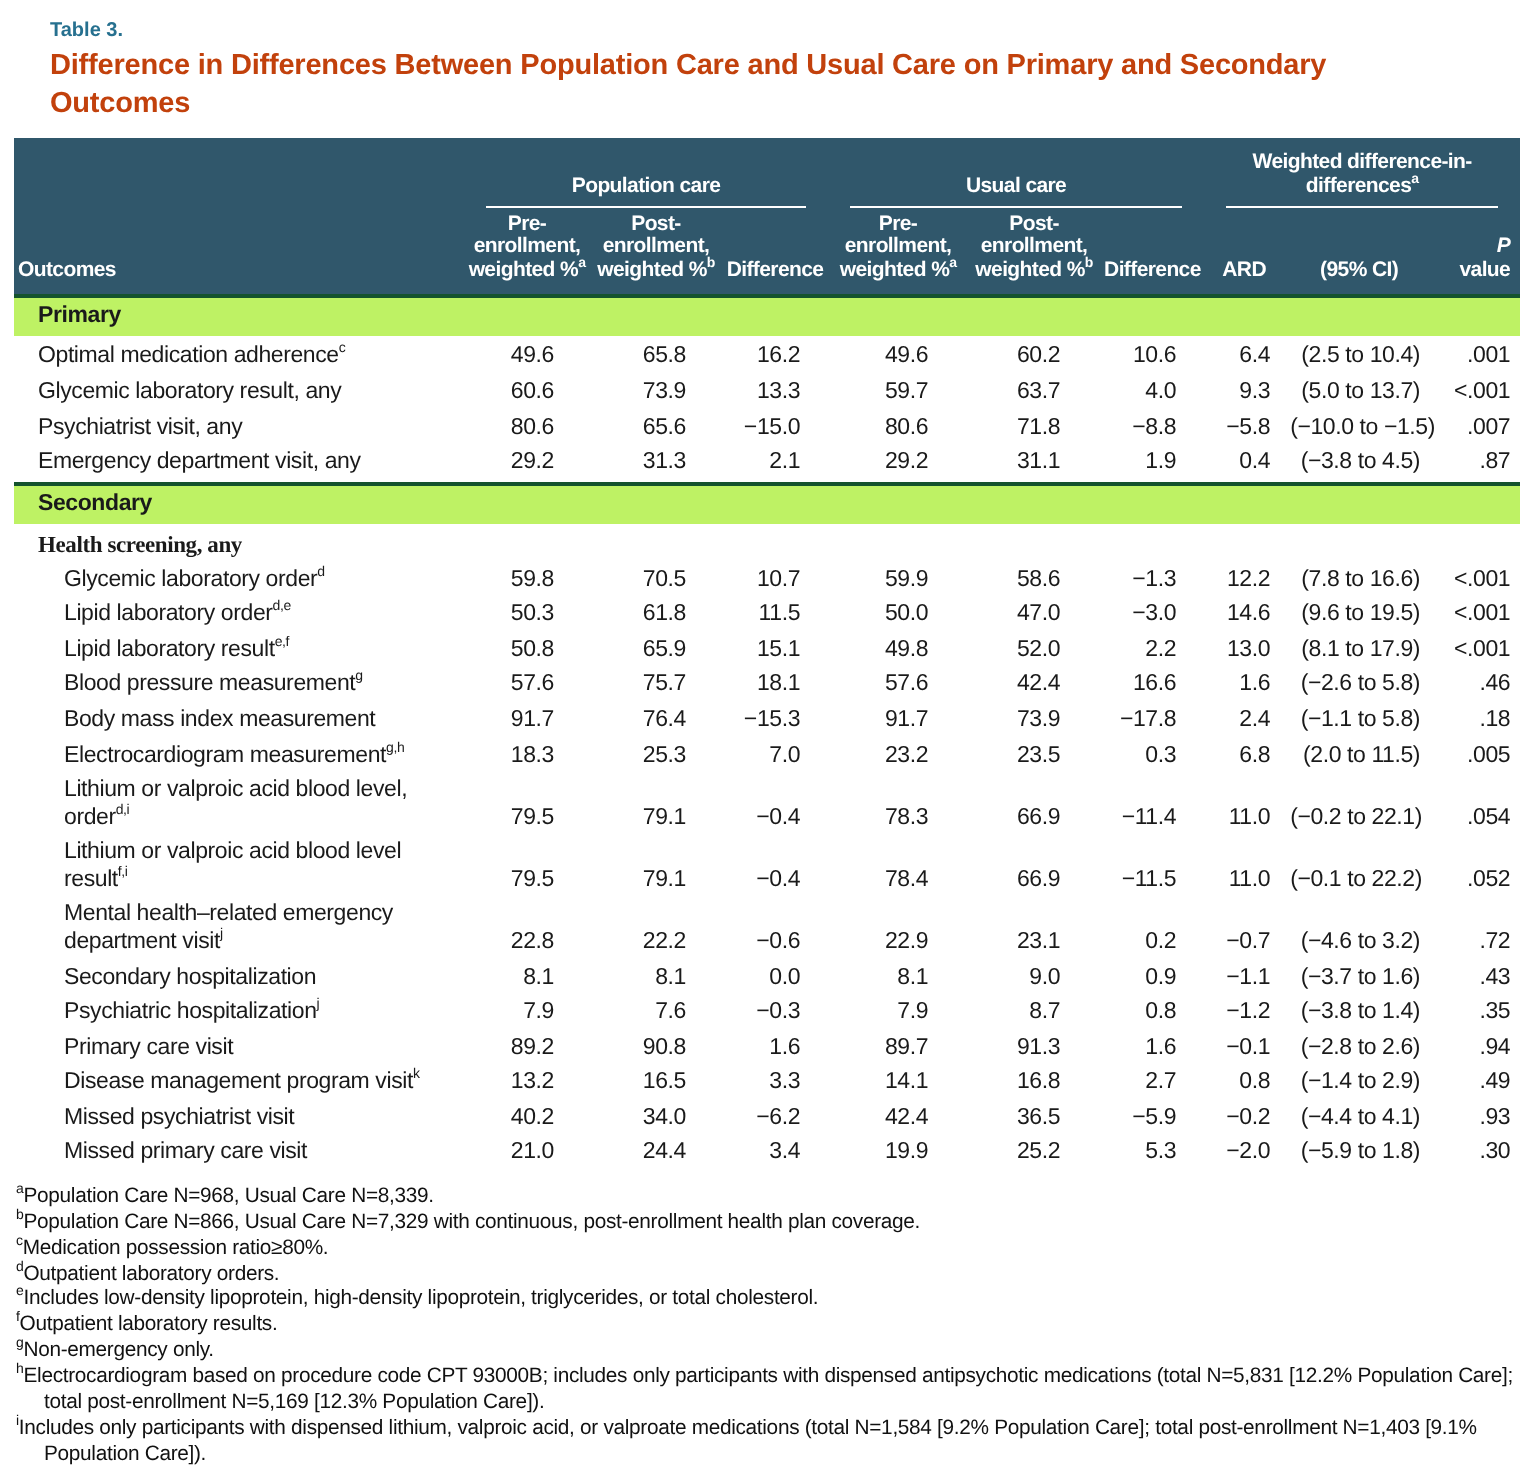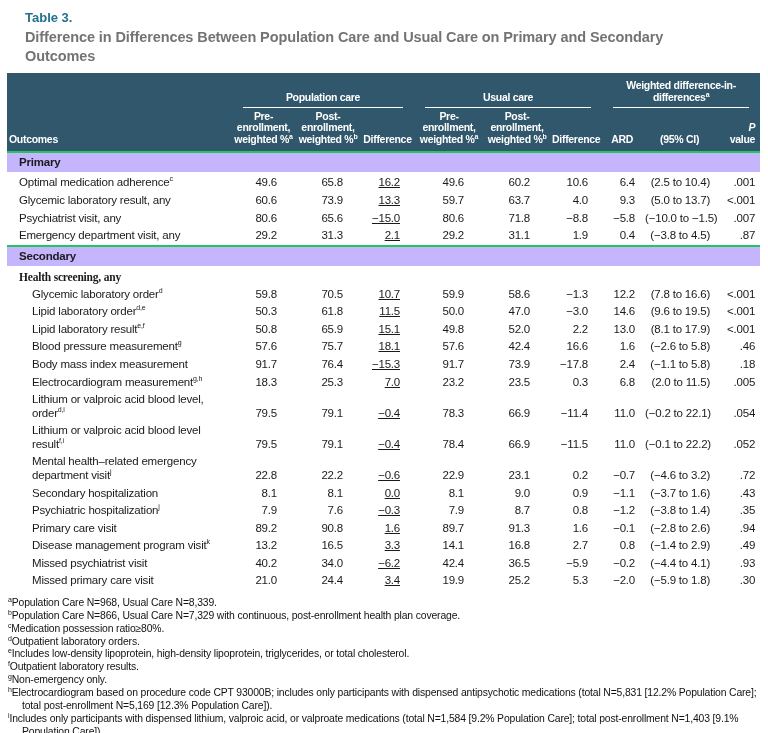--- a/index.html
+++ b/index.html
@@ -6,25 +6,25 @@
   body{
     width:768px;height:733px;
     background:#ffffff;
     font-family:"Liberation Sans",sans-serif;
     color:#1a1a1a;
     -webkit-font-smoothing:antialiased;
   }
   .page{padding:6px 7px 0 7px;}
 
   .table-label{
-    color:#26708f;font-weight:bold;font-size:13px;
+    color:#26708f;font-weight:bold;font-size:10px;
     margin:4px 0 3px 18px;
   }
   .page-title{
-    color:#737373;font-weight:bold;font-size:14.5px;line-height:1.28;
+    color:#c2410c;font-weight:bold;font-size:14.5px;line-height:1.28;
     margin:0 0 8px 18px;max-width:700px;letter-spacing:-0.1px;
   }
 
   table.outcomes{
     border-collapse:collapse;table-layout:fixed;width:753px;
   }
   thead th{
     background:#30576b;color:#fff;font-size:10.5px;font-weight:bold;
     vertical-align:bottom;padding:0 2px;letter-spacing:-0.3px;line-height:1.12;
   }
@@ -36,32 +36,32 @@
   tr.srow th{padding-bottom:5px;padding-top:3px;text-align:center;}
   tr.srow th.outcol{text-align:left;padding-bottom:5px;}
   tr.srow th.pcol{text-align:right;padding-right:5px;}
   thead sup{font-size:7px;line-height:0;}
 
   tbody td{
     font-size:11.5px;line-height:1.18;padding:2px 3px;
     letter-spacing:-0.2px;vertical-align:bottom;
   }
   tr.section td{
-    background:#c4b5fd;font-weight:bold;
+    background:#bef264;font-weight:bold;
     padding:3px 3px 3px 12px;
-    border-top:2px solid #22c55e;border-bottom:2px solid #fff;
+    border-top:2px solid #14532d;border-bottom:2px solid #fff;
   }
   tr.subsection td{
     font-weight:bold;padding:3px 3px 1px 12px;font-family:Liberation Serif, serif;
   }
   td.lbl{padding-left:12px;}
   td.lbl.ind{padding-left:25px;}
   td.num{text-align:right;white-space:nowrap;}
   td.c1,td.c2{padding-right:18px;}
-  td.c3{padding-right:14px;text-decoration:underline;}
+  td.c3{padding-right:14px;}
   td.c4,td.c5{padding-right:20px;}
   td.c6{padding-right:14px;}
   td.c7{padding-right:7px;}
   td.c8{padding-right:7px;}
   td.c9{padding-right:5px;}
   tbody sup{font-size:7px;line-height:0;}
 
   .footnotes{margin:7px 0 0 1px;}
   .fn{
     font-size:10.4px;line-height:1.24;color:#111;

